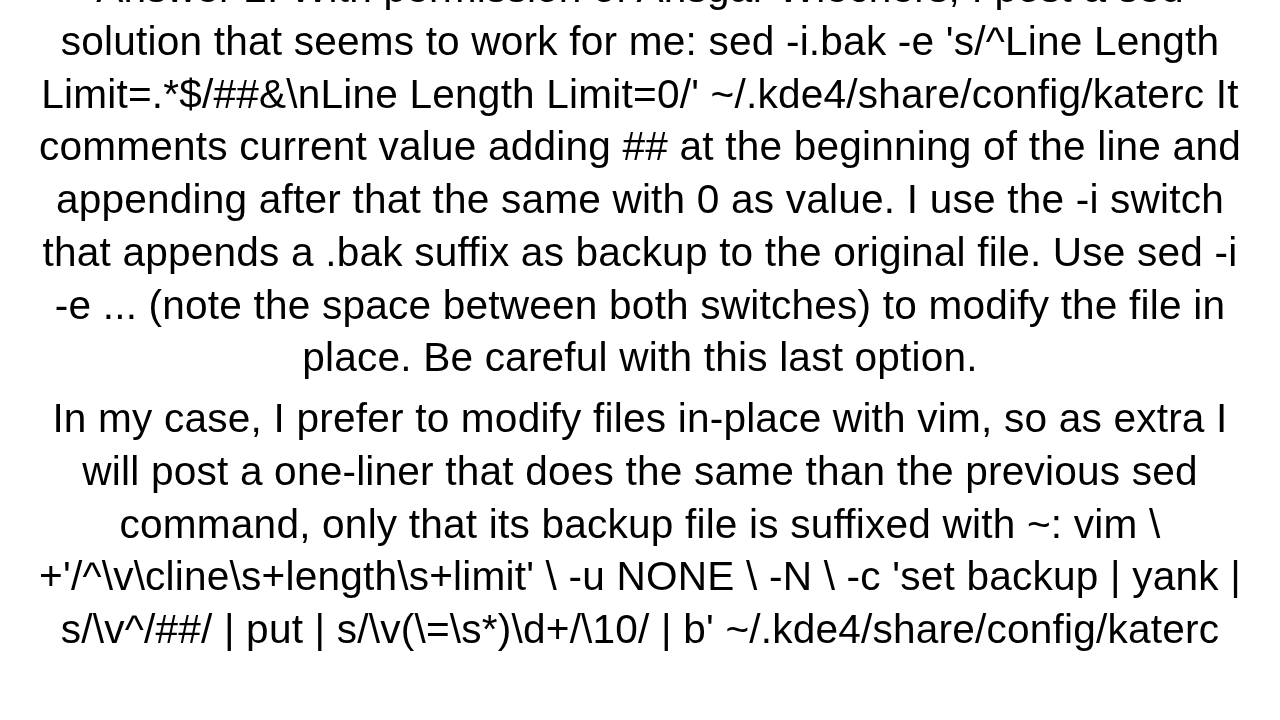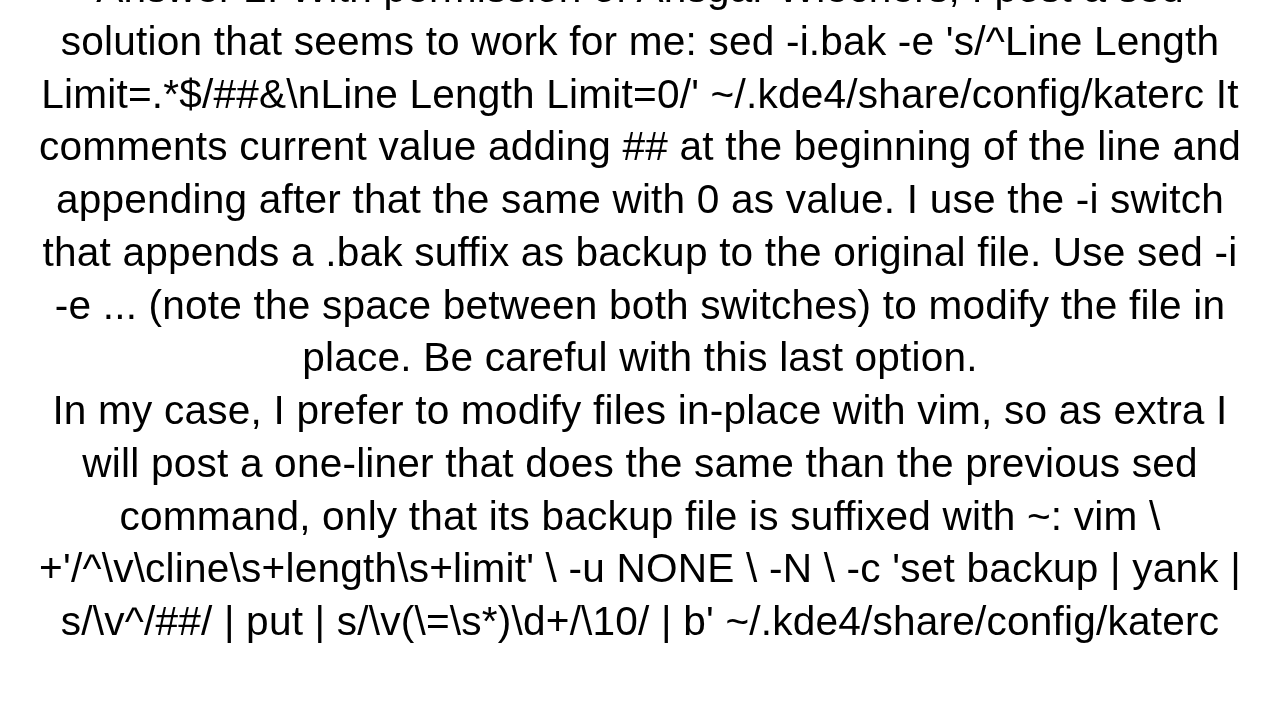--- a/index.html
+++ b/index.html
@@ -25,21 +25,21 @@
     font-size: 40.6px;
     line-height: 1.30;
     text-align: center;
     letter-spacing: 0.2px;
     font-weight: 400;
   }
   .para {
     margin: 0 0 0 0;
   }
   .para + .para {
-    margin-top: 0px;
+    margin-top: 8px;
   }
 </style>
 </head>
 <body>
 
 <div class="page">
   <div class="textblock">
     <p class="para">Answer 2: With permission of Ansgar Wiechers, I post a sed solution that seems to work for me: sed -i.bak -e 's/^Line Length Limit=.*$/##&amp;\nLine Length Limit=0/' ~/.kde4/share/config/katerc  It comments current value adding ## at the beginning of the line and appending after that the same with 0 as value. I use the -i switch that appends a .bak suffix as backup to the original file. Use sed -i -e ... (note the space between both switches) to modify the file in place. Be careful with this last option.</p>
     <p class="para">In my case, I prefer to modify files in-place with vim, so as extra I will post a one-liner that does the same than the previous sed command, only that its backup file is suffixed with ~: vim \     +'/^\v\cline\s+length\s+limit' \     -u NONE \     -N \     -c 'set backup | yank | s/\v^/##/ | put | s/\v(\=\s*)\d+/\10/ | b' ~/.kde4/share/config/katerc</p>
   </div>

